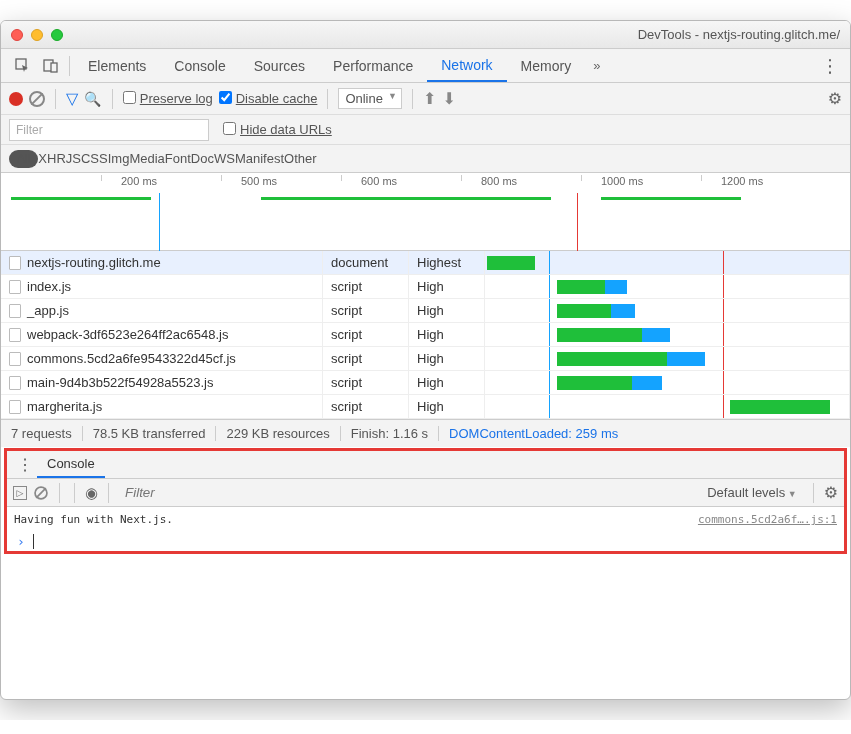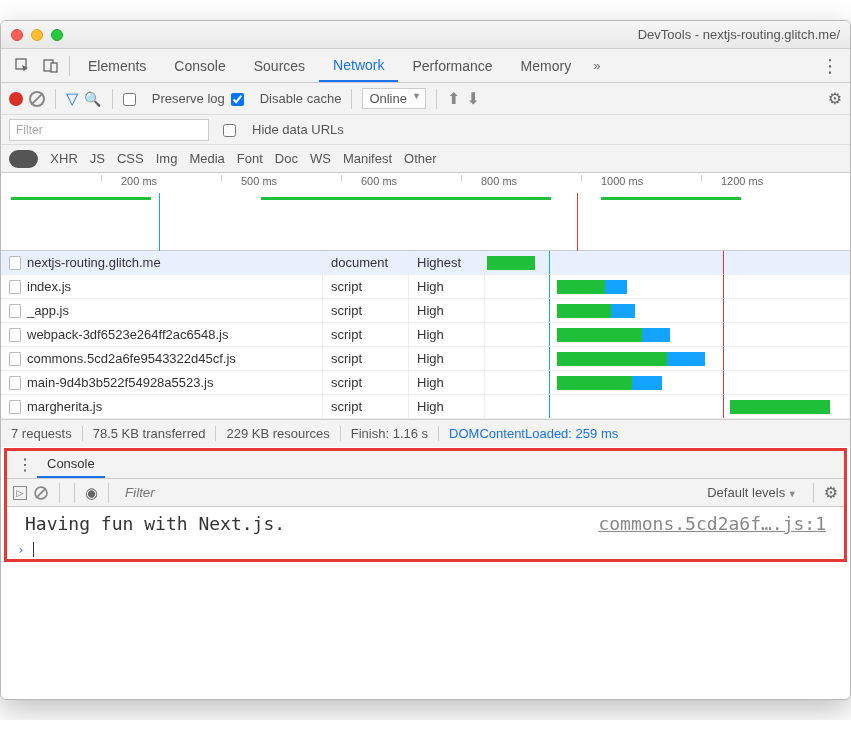--- a/index.html
+++ b/index.html
@@ -18,28 +18,28 @@
 .tab-item.active { color: #1a73e8; border-bottom: 2px solid #1a73e8; }
 .spacer { flex: 1; }
 .vdots { width: 24px; text-align: center; color: #555; font-size: 18px; cursor: pointer; }
 .toolbar { height: 32px; border-bottom: 1px solid #ddd; display: flex; align-items: center; padding: 0 8px; gap: 6px; background: #f3f3f3; font-size: 13px; }
 .rec { width: 14px; height: 14px; background: #d93025; border-radius: 50%; }
 .nosym { width: 16px; height: 16px; border: 2px solid #888; border-radius: 50%; position: relative; }
 .nosym::after { content: ""; position: absolute; width: 2px; height: 16px; background: #888; transform: rotate(45deg); left: 5px; top: -2px; }
 .sep { width: 1px; height: 20px; background: #ccc; margin: 0 4px; }
 .funnel { color: #1a73e8; font-size: 16px; }
 .mag { color: #666; font-size: 14px; }
-.chk { display: flex; align-items: flex-end; gap: 16px; color: #555; }
+.chk { display: flex; align-items: flex-start; gap: 4px; color: #555; text-decoration: underline; }
 .select { border: 1px solid #ccc; padding: 2px 18px 2px 6px; background: #fff; position: relative; color: #555; }
 .select::after { content: "▼"; position: absolute; right: 4px; font-size: 9px; color: #888; }
 .updown { color: #888; font-size: 16px; }
 .gear { color: #666; font-size: 16px; }
 .filterbar { height: 30px; border-bottom: 1px solid #ddd; display: flex; align-items: center; padding: 0 8px; gap: 14px; background: #f3f3f3; }
 .filter-in { border: 1px solid #ccc; padding: 3px 6px; width: 200px; background: #fff; color: #aaa; font-size: 12px; }
-.typebar { height: 28px; border-bottom: 1px solid #ccc; display: flex; align-items: center; padding: 0 8px; gap: 12px; background: #f3f3f3; font-size: 13px; }
+.typebar { height: 28px; border-bottom: 1px solid #ccc; display: flex; align-items: center; padding: 0 8px; background: #f3f3f3; font-size: 13px; }
 .pill { background: #555; color: #fff; padding: 2px 8px; border-radius: 10px; font-size: 12px; }
 .typebar span { color: #555; cursor: pointer; }
 .timeline { height: 78px; border-bottom: 1px solid #ccc; position: relative; background: #fff; }
 .ruler { height: 20px; position: relative; font-size: 11px; color: #666; }
 .ruler-tick { position: absolute; top: 2px; border-left: 1px solid #ccc; height: 6px; padding-left: 19px; }
 .overview { position: relative; height: 58px; }
 .ov-bar { position: absolute; height: 3px; top: 4px; }
 .ov-vline { position: absolute; top: 0; bottom: 0; width: 1px; }
 .table-head { display: flex; height: 26px; border-bottom: 1px solid #ccc; background: #f3f3f3; font-size: 13px; }
 .th { padding: 4px 8px; border-right: 1px solid #ddd; color: #333; display: flex; align-items: center; }
@@ -65,21 +65,21 @@
 .status .dcl { color: #1a73e8; border-right: none; }
 .console-wrap { border: 3px solid #e53935; margin: 1px 3px 3px 3px; position: relative; }
 .console-head { height: 28px; display: flex; align-items: center; padding: 0 6px; background: #f3f3f3; border-bottom: 1px solid #ccc; }
 .console-tab { color: #333; padding: 0 10px; height: 100%; display: flex; align-items: center; border-bottom: 2px solid #1a73e8; font-size: 13px; }
 .console-close { position: absolute; right: 6px; top: 4px; color: #888; font-size: 16px; cursor: pointer; }
 .console-tools { height: 28px; display: flex; align-items: center; padding: 0 6px; background: #f3f3f3; border-bottom: 1px solid #ccc; gap: 6px; font-size: 13px; }
 .ctx { border: 1px solid #ccc; padding: 2px 20px 2px 6px; background: #fff; position: relative; width: 150px; color: #555; }
 .ctx::after { content: "▼"; position: absolute; right: 4px; font-size: 9px; color: #888; }
 .eye { color: #666; font-size: 15px; }
 .play { width: 14px; height: 14px; border: 1px solid #888; display: flex; align-items: center; justify-content: center; font-size: 9px; color: #666; }
-.console-body { padding: 6px 18px; font-family: Menlo, Consolas, monospace; font-size: 18px; background: #fff; }
+.console-body { padding: 6px 7px; font-family: Menlo, Consolas, monospace; font-size: 11px; background: #fff; }
 .console-row { display: flex; justify-content: space-between; }
 .src { color: #888; text-decoration: underline; }
 .prompt { color: #367cf1; font-family: Menlo, monospace; padding: 2px 10px; }
 .level-sel { color: #555; padding: 2px 6px; position: relative; }
 .level-sel::after { content: " ▼"; font-size: 9px; color: #888; }
 .cfilter { border: none; background: transparent; color: #aaa; font-style: italic; padding: 2px 6px; flex: 1; }
 </style>
 </head>
 <body>
 
@@ -104,22 +104,22 @@
     <div class="tab-icon">
       <svg width="16" height="16" viewBox="0 0 16 16">
           <rect x="1" y="2" width="9" height="11" fill="none" stroke="#666" stroke-width="1.3"></rect>
           <rect x="8" y="5" width="6" height="9" fill="#f3f3f3" stroke="#666" stroke-width="1.3"></rect>
         </svg>
     </div>
     <div class="sep"></div>
     <div class="tab-item">Elements</div>
     <div class="tab-item">Console</div>
     <div class="tab-item">Sources</div>
+    <div class="tab-item">Performance</div>
     <div class="tab-item active">Network</div>
-    <div class="tab-item">Performance</div>
     <div class="tab-item">Memory</div>
     <div style="padding:0 8px;color:#666">»</div>
     <div class="spacer"></div>
     <div class="vdots">⋮</div>
   </div>
 
   <div class="toolbar">
     <div class="rec"></div>
     <div class="nosym"></div>
     <div class="sep"></div>

